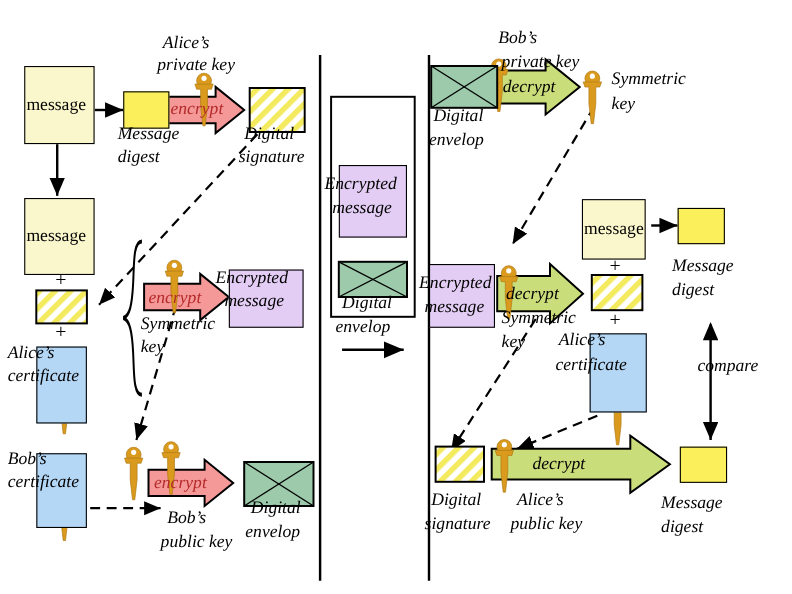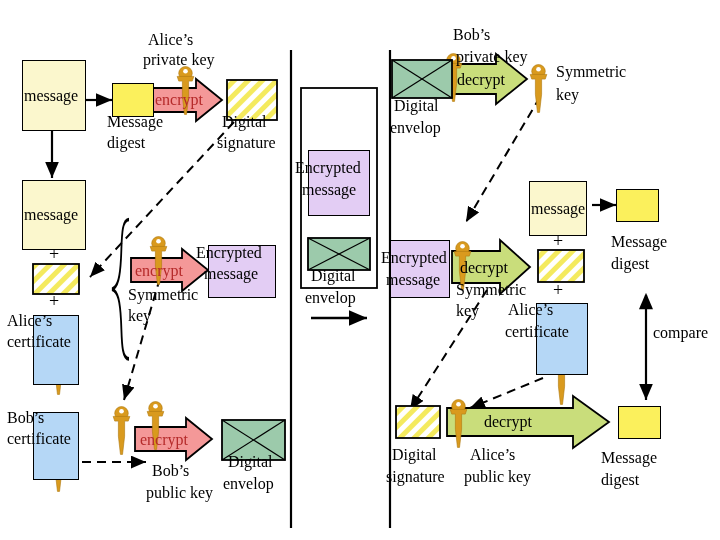--- a/index.html
+++ b/index.html
@@ -15,20 +15,21 @@
     font-family: "Liberation Serif", "DejaVu Serif", serif;
     overflow: hidden;
   }
   .lbl {
     position: absolute;
     font-family: "Liberation Serif", "DejaVu Serif", serif;
     font-size: 16px;
     color: #000000;
     line-height: 19px;
     white-space: pre;
+    font-style: italic;
   }
   .box {
     position: absolute;
     border: 1.5px solid #000000;
     box-sizing: border-box;
   }
   .box-label {
     position: absolute;
     left: 0;
     right: 0;
@@ -261,21 +262,21 @@
   <div class="lbl" style="left:553px; top:281px; font-size:18px;">+</div>
 
   <div class="box skyblue" style="left:536px; top:303px; width:52px; height:72px;"></div>
   <div class="lbl" style="left:508px; top:300px;">Alice’s</div>
   <div class="lbl" style="left:505px; top:322px;">certificate</div>
 
   <div class="box bright-yellow" style="left:616px; top:189px; width:43px; height:33px;"></div>
   <div class="lbl" style="left:611px; top:232px;">Message</div>
   <div class="lbl" style="left:611px; top:254px;">digest</div>
 
-  <div class="lbl" style="left:653px; top:323px;">compare</div>
+  <div class="lbl" style="left:634px; top:323px;">compare</div>
 
   <div class="lbl" style="left:392px; top:445px;">Digital</div>
   <div class="lbl" style="left:386px; top:467px;">signature</div>
 
   <div class="lbl" style="left:470px; top:445px;">Alice’s</div>
   <div class="lbl" style="left:464px; top:467px;">public key</div>
 
   <div class="lbl" style="left:484px; top:412px;">decrypt</div>
 
   <div class="box bright-yellow" style="left:618px; top:406px; width:43px; height:33px;"></div>

